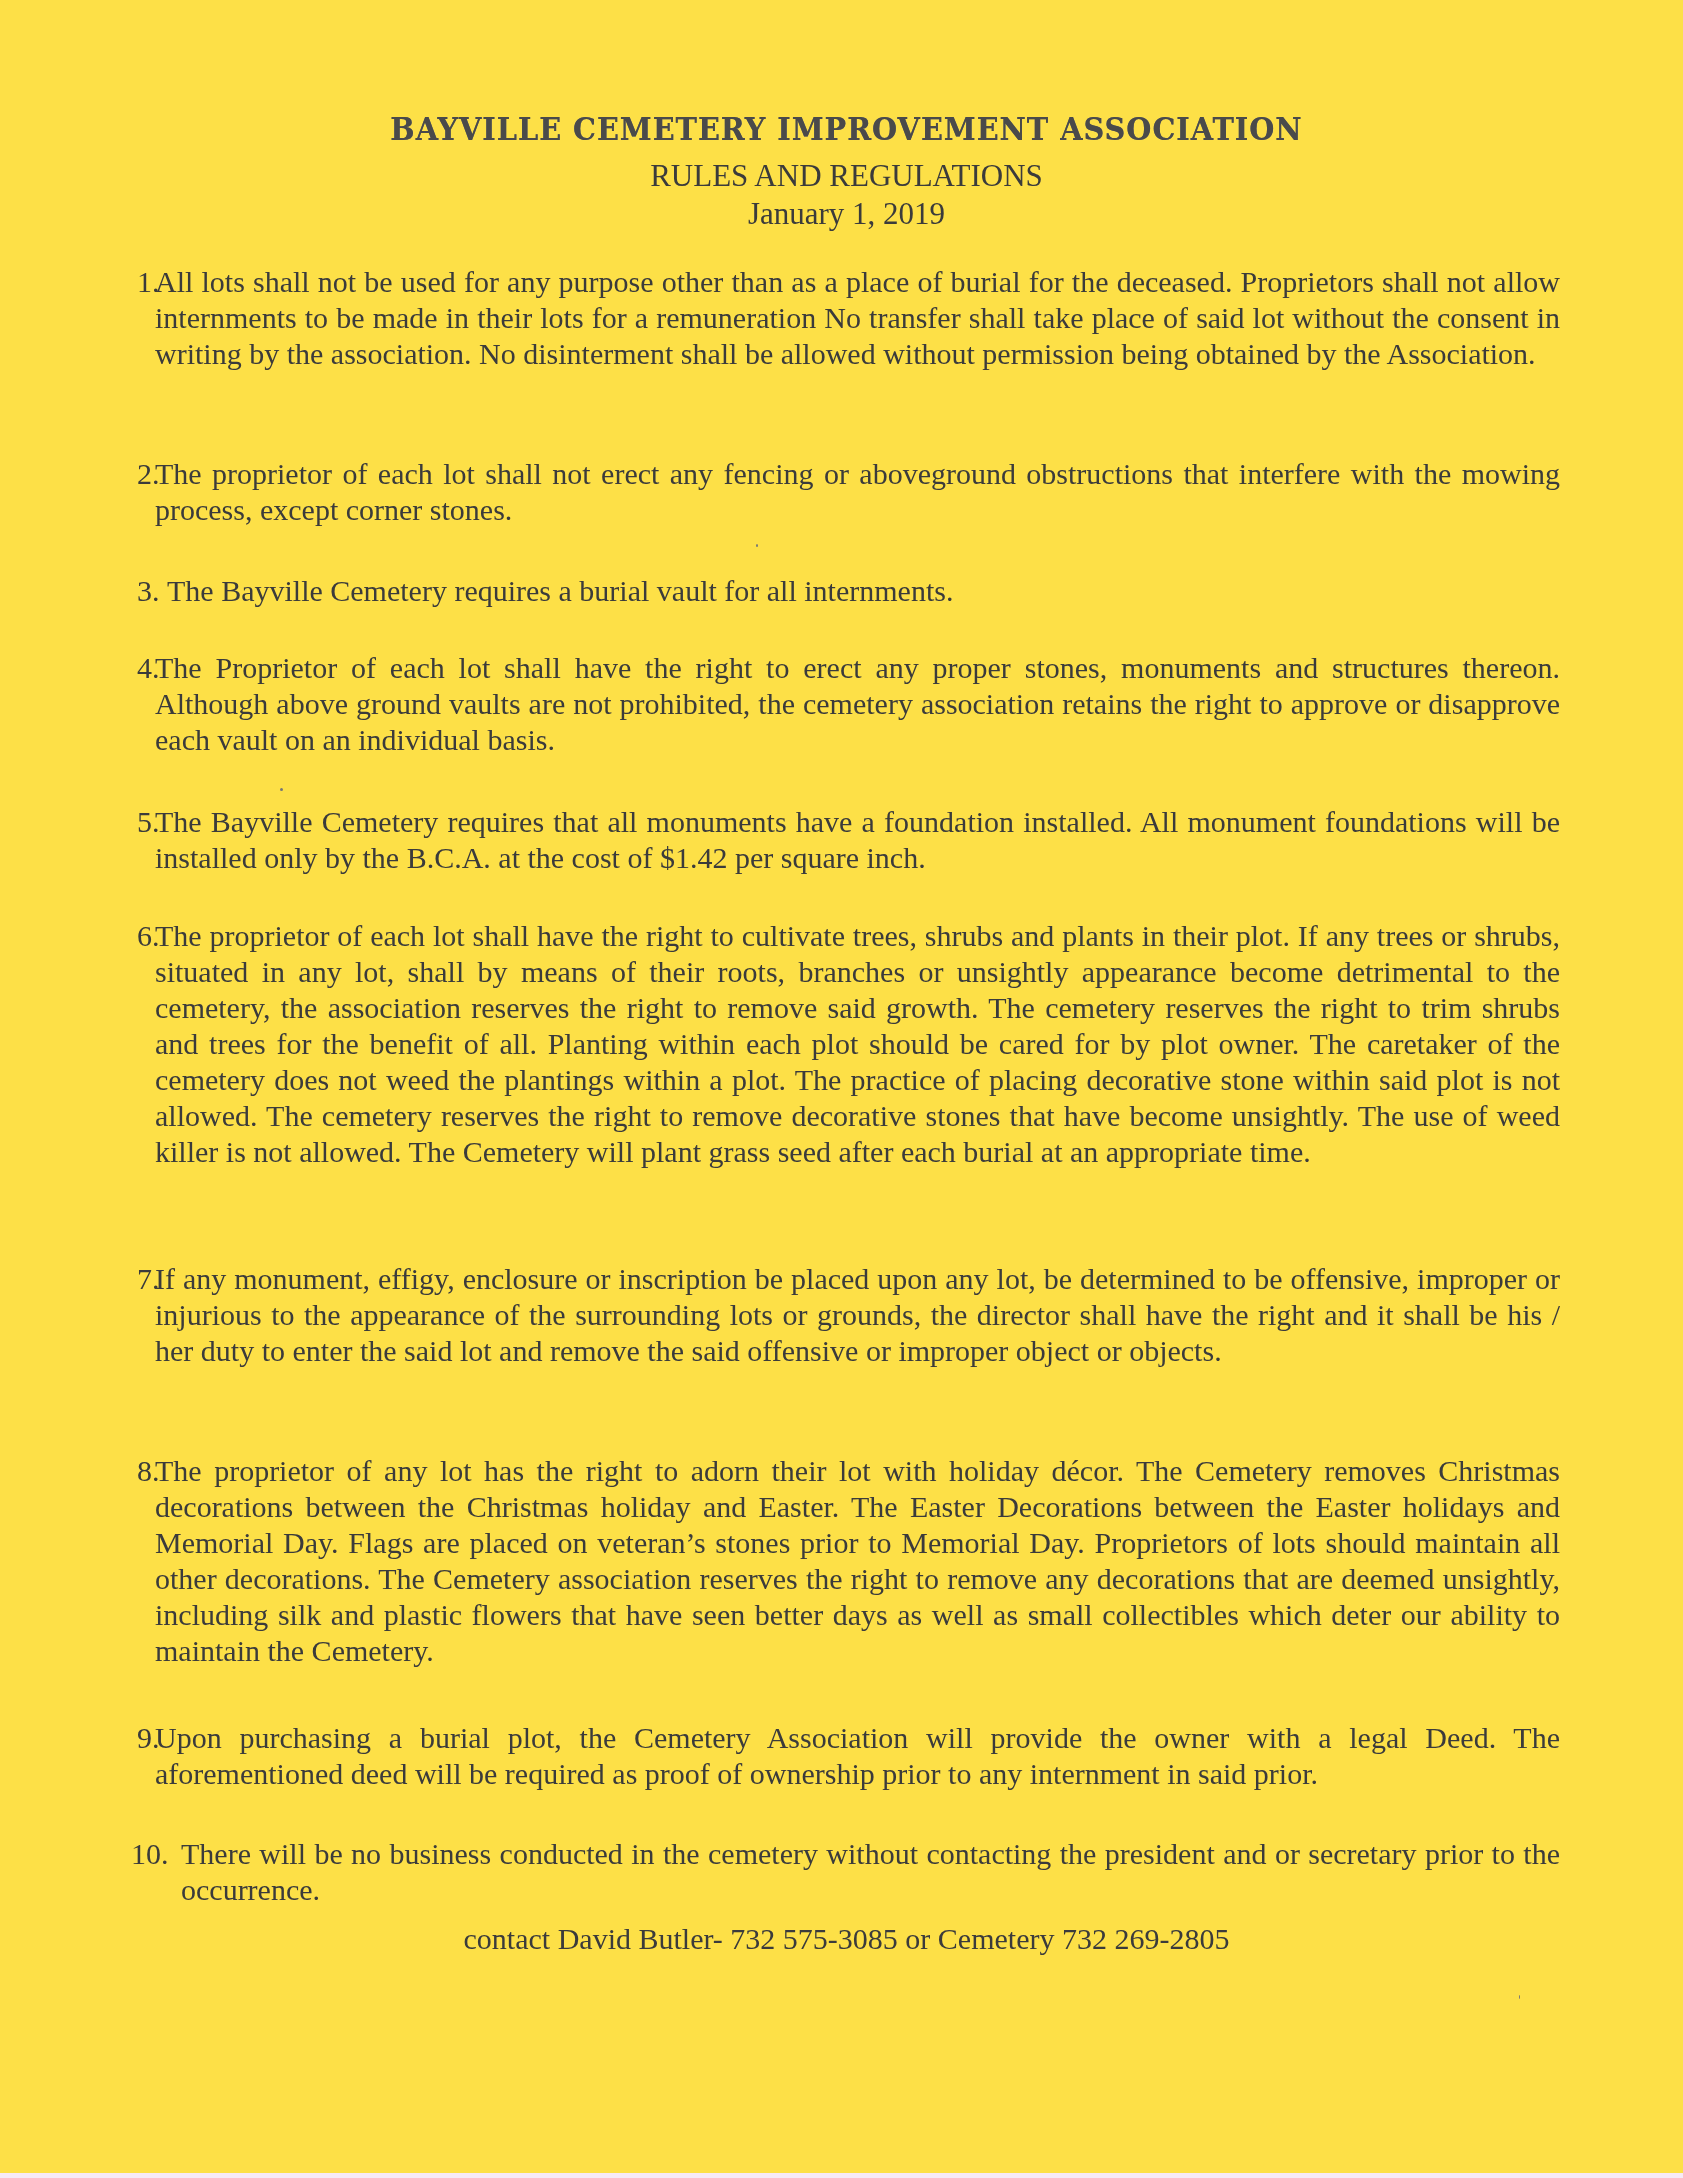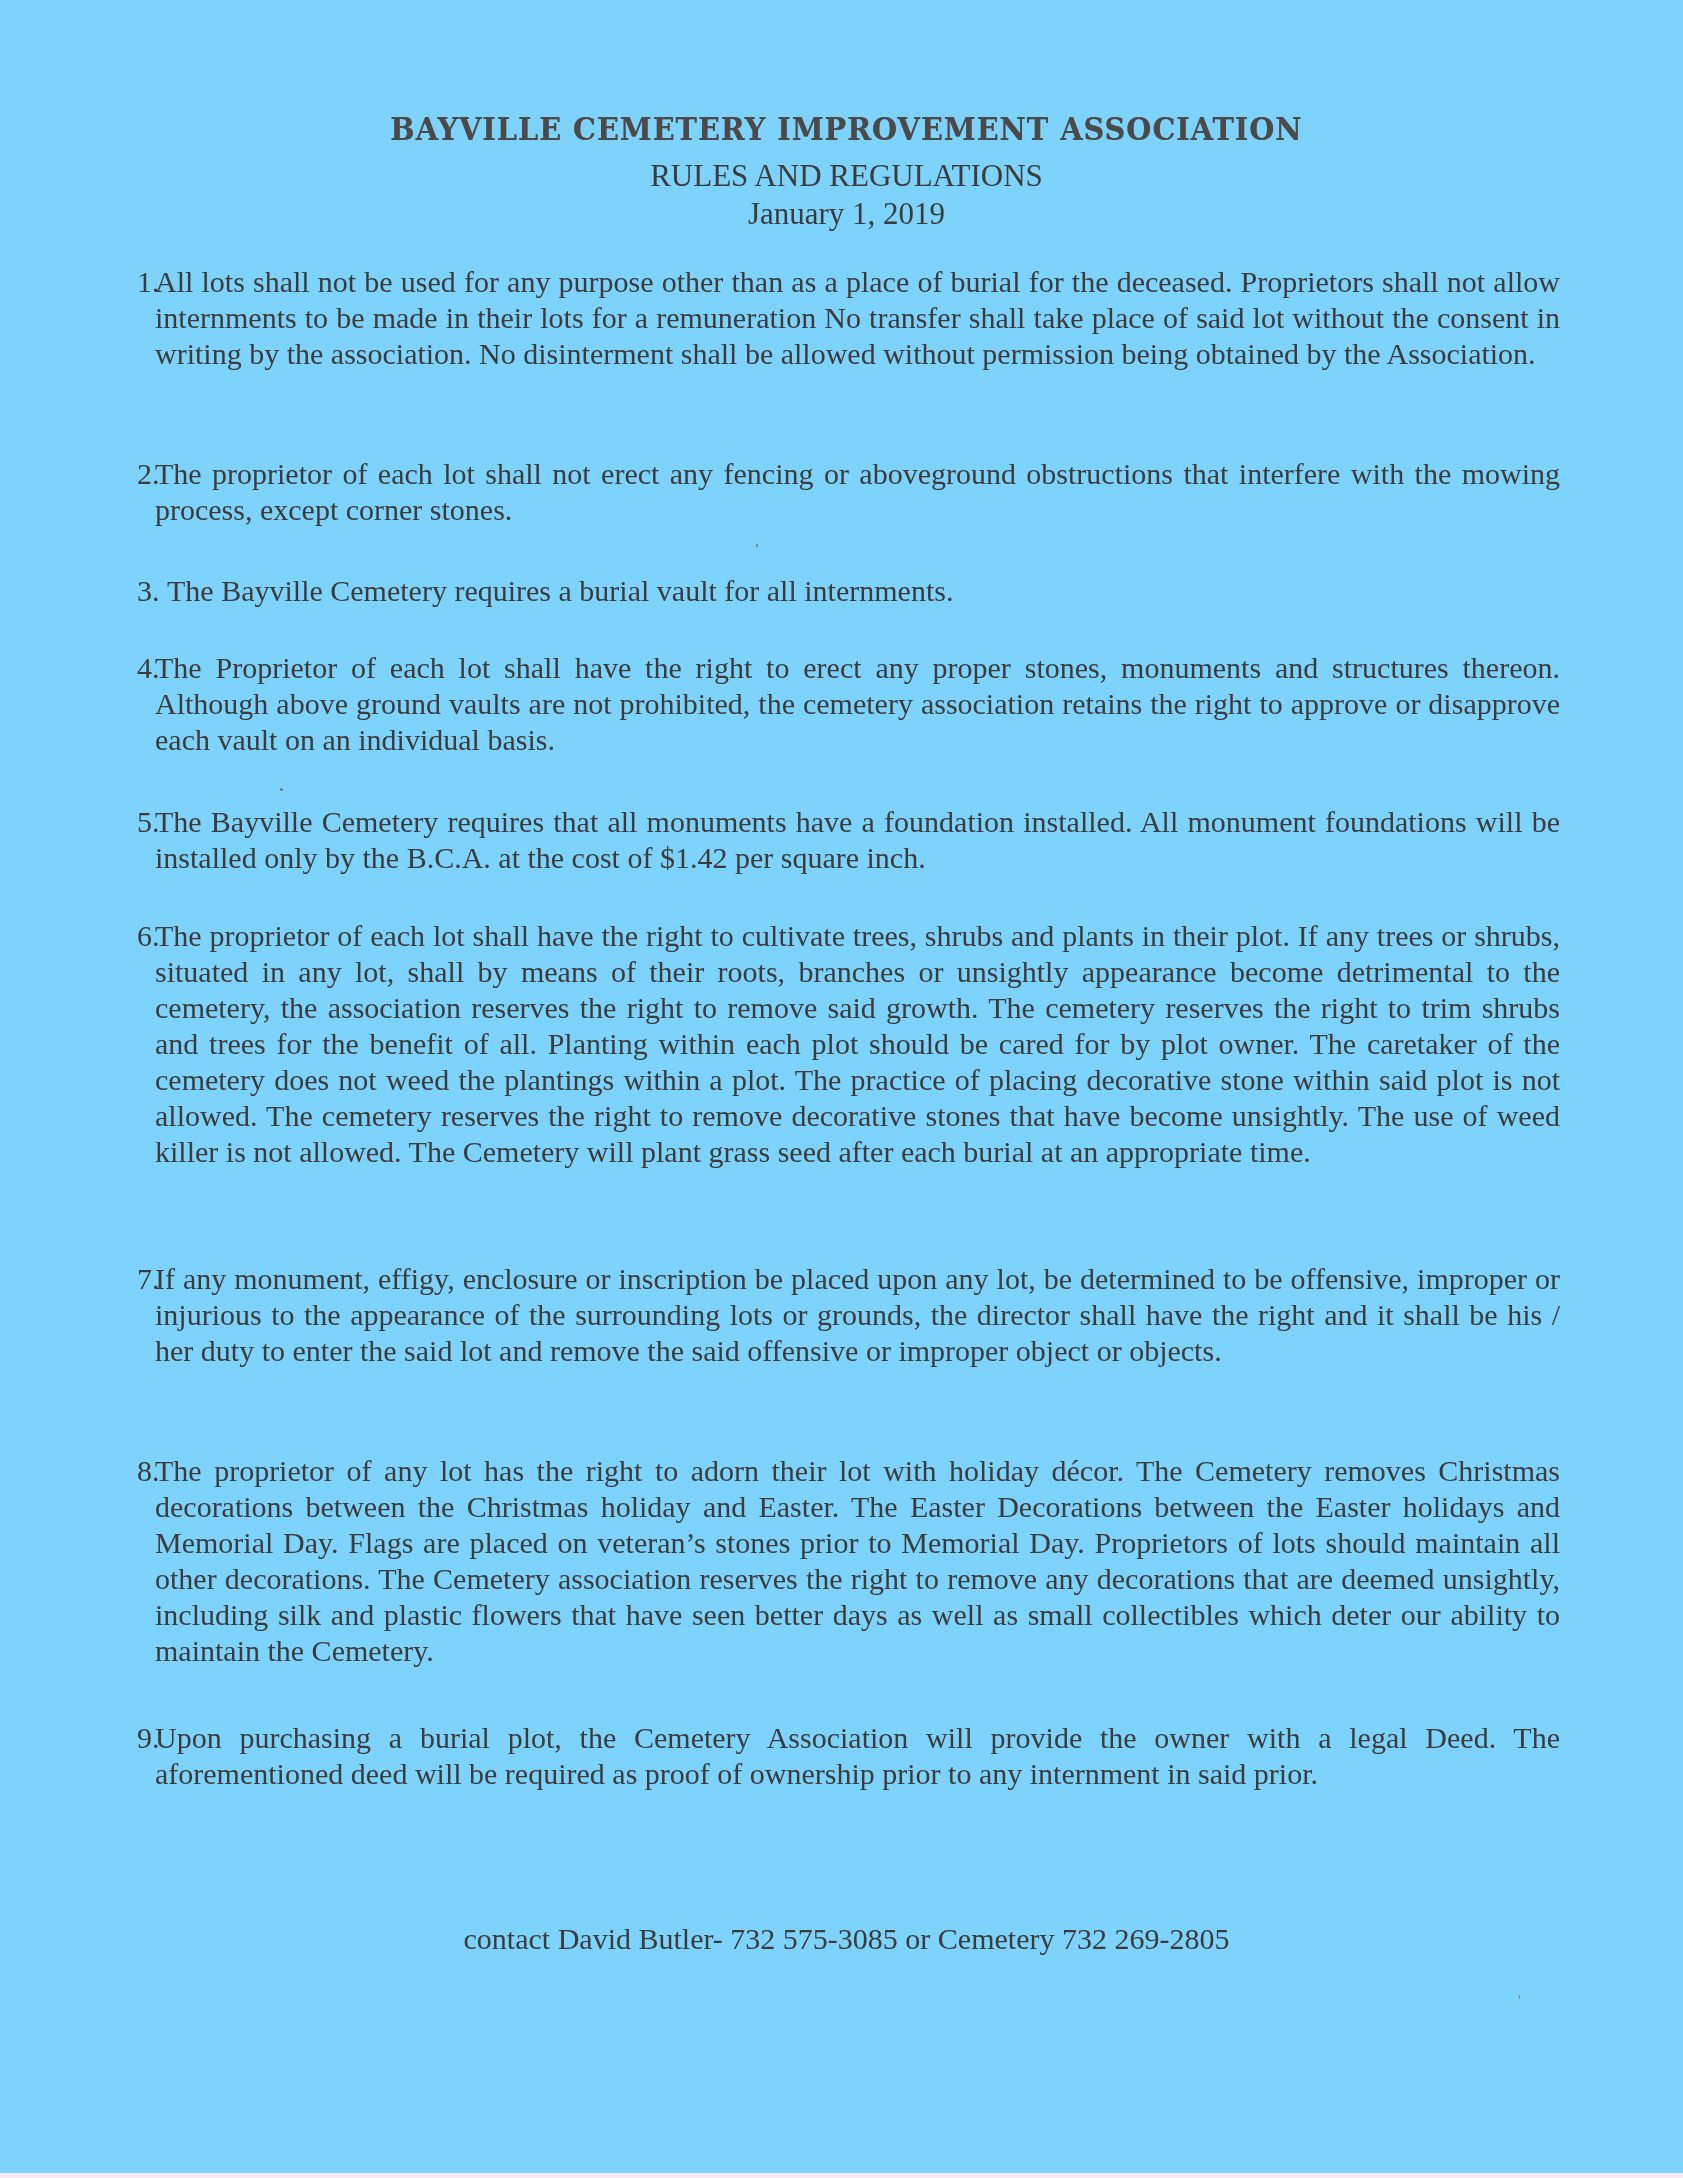--- a/index.html
+++ b/index.html
@@ -13,21 +13,21 @@
       position: relative;
       overflow: hidden;
       font-family: "Liberation Serif", "DejaVu Serif", serif;
       color: #3b3b3b;
     }
     .page {
       position: absolute;
       left: 0; top: 0;
       width: 1683px;
       height: 2178px;
-      background: #7dd3fc;
+      background: #fde047;
     }
     .bottom-strip {
       position: absolute;
       left: 0; bottom: 0;
       width: 1683px;
       height: 5px;
       background: #f7eaf6;
     }
     .title {
       position: absolute;
@@ -139,20 +139,24 @@
   <div class="rule" style="top:1453px;">
     <span class="num" style="left:8px;">8.</span>
     <div class="body">The proprietor of any lot has the right to adorn their lot with holiday décor. The Cemetery removes Christmas decorations between the Christmas holiday and Easter. The Easter Decorations between the Easter holidays and Memorial Day. Flags are placed on veteran’s stones prior to Memorial Day. Proprietors of lots should maintain all other decorations. The Cemetery association reserves the right to remove any decorations that are deemed unsightly, including silk and plastic flowers that have seen better days as well as small collectibles which deter our ability to maintain the Cemetery.</div>
   </div>
 
   <div class="rule" style="top:1720px;">
     <span class="num" style="left:8px;">9.</span>
     <div class="body">Upon purchasing a burial plot, the Cemetery Association will provide the owner with a legal Deed. The aforementioned deed will be required as proof of ownership prior to any internment in said prior.</div>
   </div>
 
+  <div class="rule" style="top:1836px;">
+    <span class="num" style="left:2px;">10.</span>
+    <div class="body" style="margin-left:52px;">There will be no business conducted in the cemetery without contacting the president and or secretary prior to the occurrence.</div>
+  </div>
 
   <div class="contact">contact David Butler- 732 575-3085 or Cemetery 732 269-2805</div>
 
   <span class="speck" style="left:756px; top:544px; width:2px; height:3px;"></span>
   <span class="speck" style="left:280px; top:788px; width:3px; height:3px;"></span>
   <span class="speck" style="left:1519px; top:1995px; width:1px; height:4px;"></span>
 
   <div class="bottom-strip"></div>
 </div>
 

